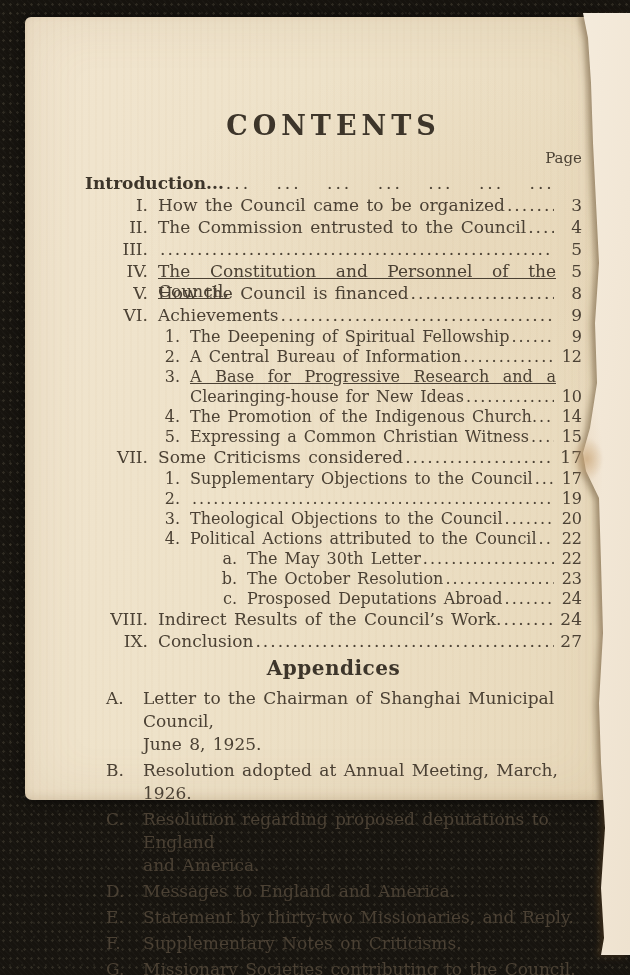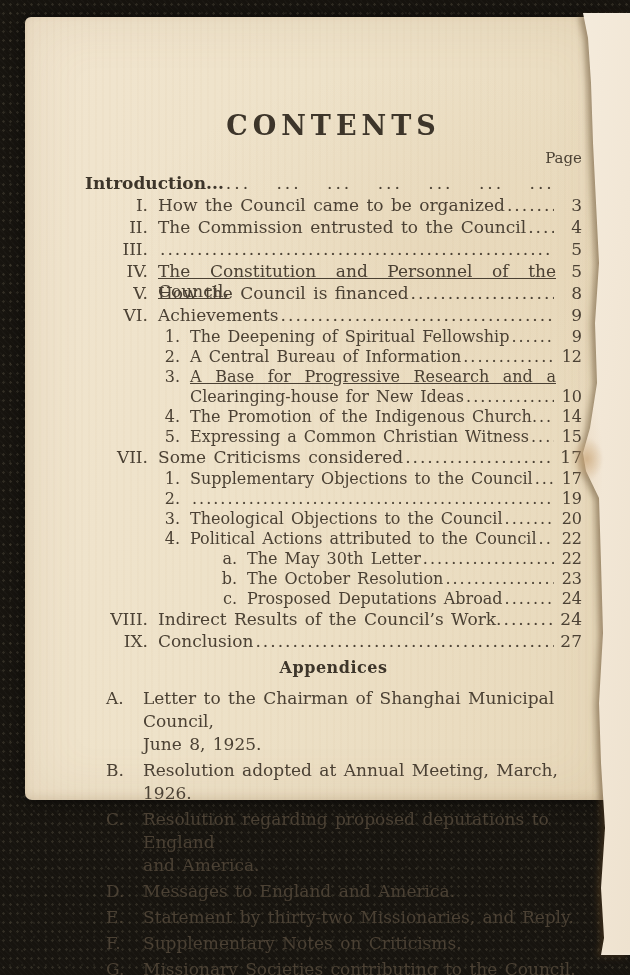--- a/index.html
+++ b/index.html
@@ -39,21 +39,21 @@
   .indent-1 .num{width:105px;}
   .indent-2 .num{width:162px;}
   .label{flex:none;}
   .label.b{font-weight:bold;color:#3d352a;}
   .dots{flex:1;min-width:0;overflow:hidden;white-space:nowrap;letter-spacing:2px;margin:0 2px;}
   .dots.spaced{word-spacing:17px;letter-spacing:3px;}
   .page{flex:none;width:26px;text-align:right;}
   .row.justify .label{flex:1;min-width:0;white-space:normal;text-align:justify;text-align-last:justify;text-decoration:underline;}
   .intro-row .num{width:0;padding:0;}
   .apx-heading{
-    text-align:center;font-size:16px;line-height:24px;font-weight:bold;
+    text-align:center;font-size:20px;line-height:24px;font-weight:bold;
     color:#3d352a;margin-top:3px;letter-spacing:.5px;
   }
   .apx-list{margin-top:7px;}
   .apx-row{display:flex;align-items:baseline;margin-bottom:3px;line-height:23px;word-spacing:2px;}
   .apx-letter{flex:none;width:58px;box-sizing:border-box;padding-left:21px;}
   .apx-text{flex:1;min-width:0;}
   .torn-wrap{position:absolute;left:570px;top:13px;width:60px;height:942px;
     filter:drop-shadow(-4px 2px 3px rgba(85,62,32,.5));}
   .torn{
     width:100%;height:100%;

